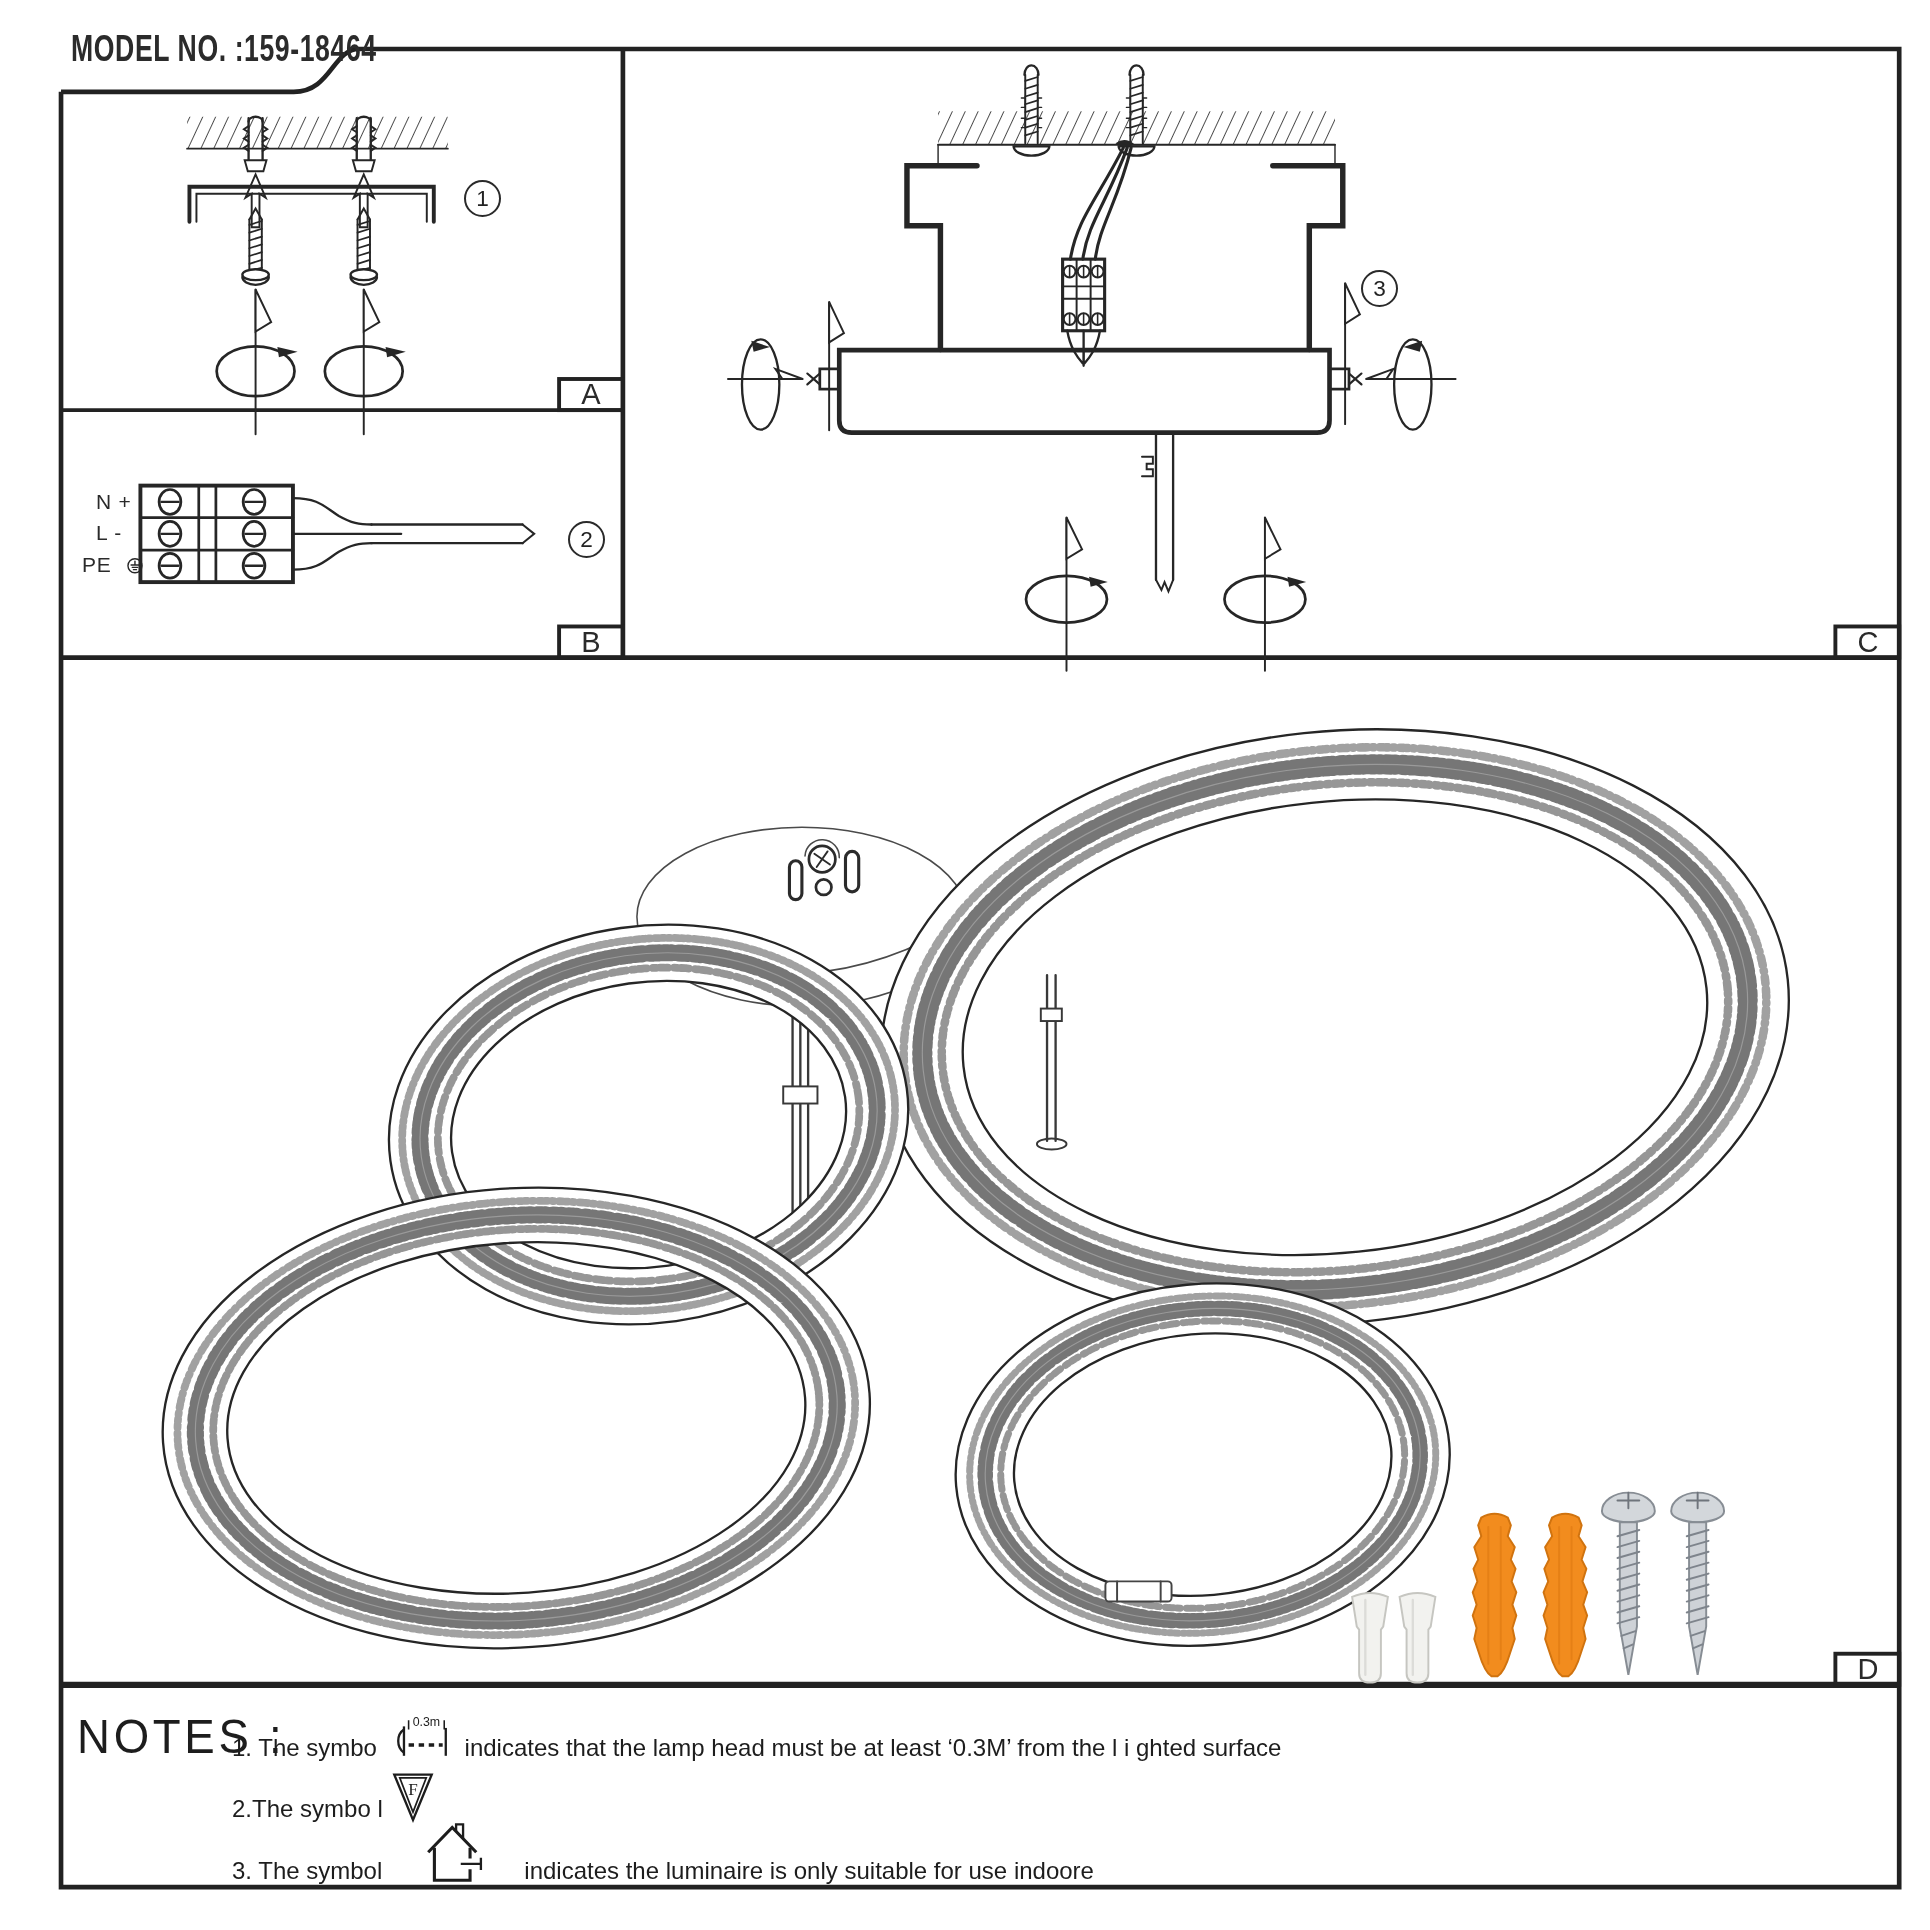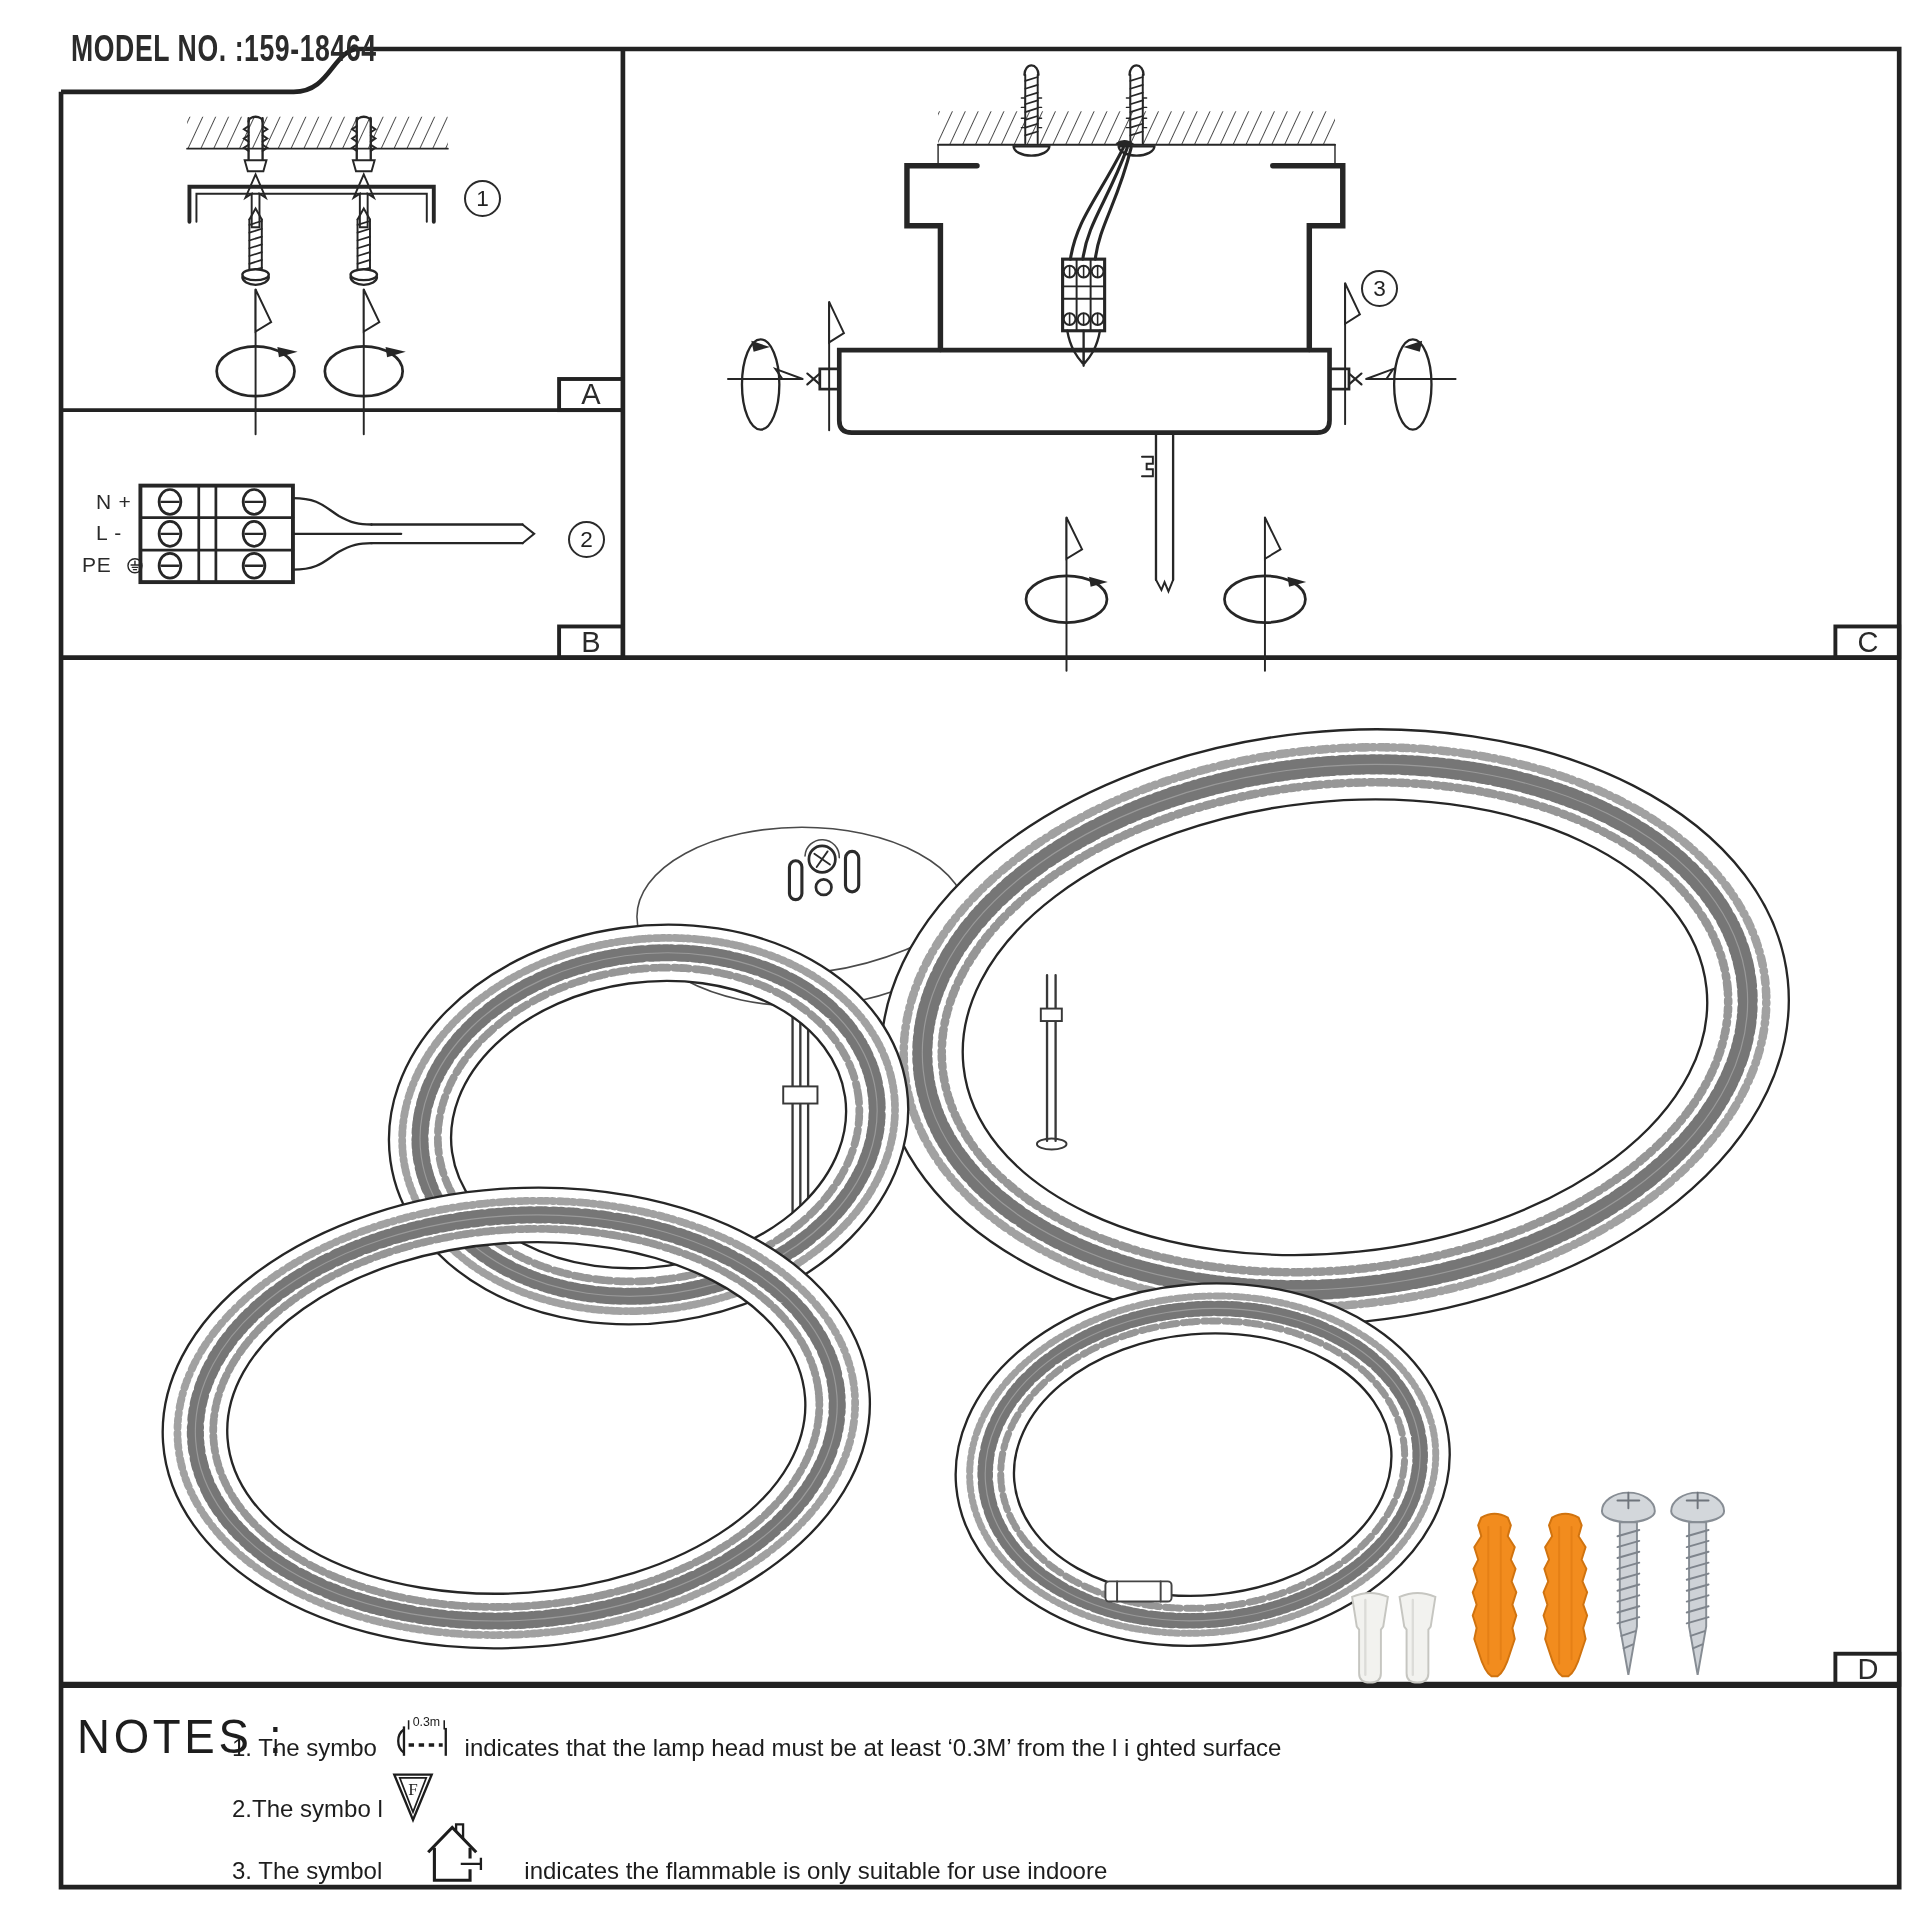--- a/index.html
+++ b/index.html
@@ -324,17 +324,17 @@
 </div>
 
 <div class="abs note-row" style="top:1827px;height:58px;gap:40px;">
   <span>3. The symbol</span>
   <svg width="62" height="67" viewBox="0 0 80 86" style="margin-top:-11px" fill="none" stroke="#1d1d1d">
     <path d="M8 44 L39 12 L70 44" stroke-width="4"></path>
     <path d="M44 17 V8 H53 V26" stroke-width="3"></path>
     <path d="M16 38 V80 H62 V66 M62 52 V38" stroke-width="4"></path>
     <path d="M50 59 H76 M76 51 V67" stroke-width="3"></path>
   </svg>
-  <span>indicates the flammable is only suitable for use indoore</span>
+  <span>indicates the luminaire is only suitable for use indoore</span>
 </div>
 
 </div>
 
 
 </body></html>

